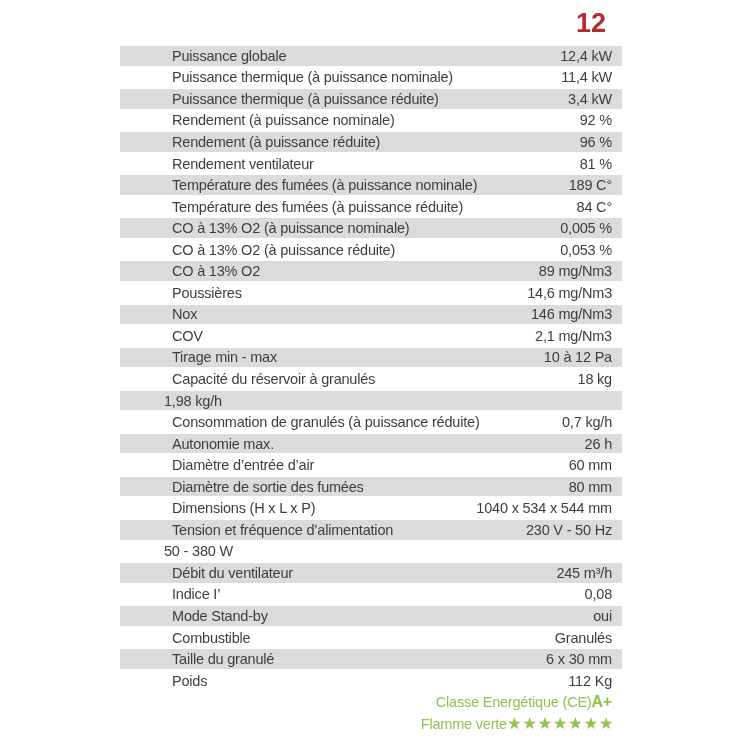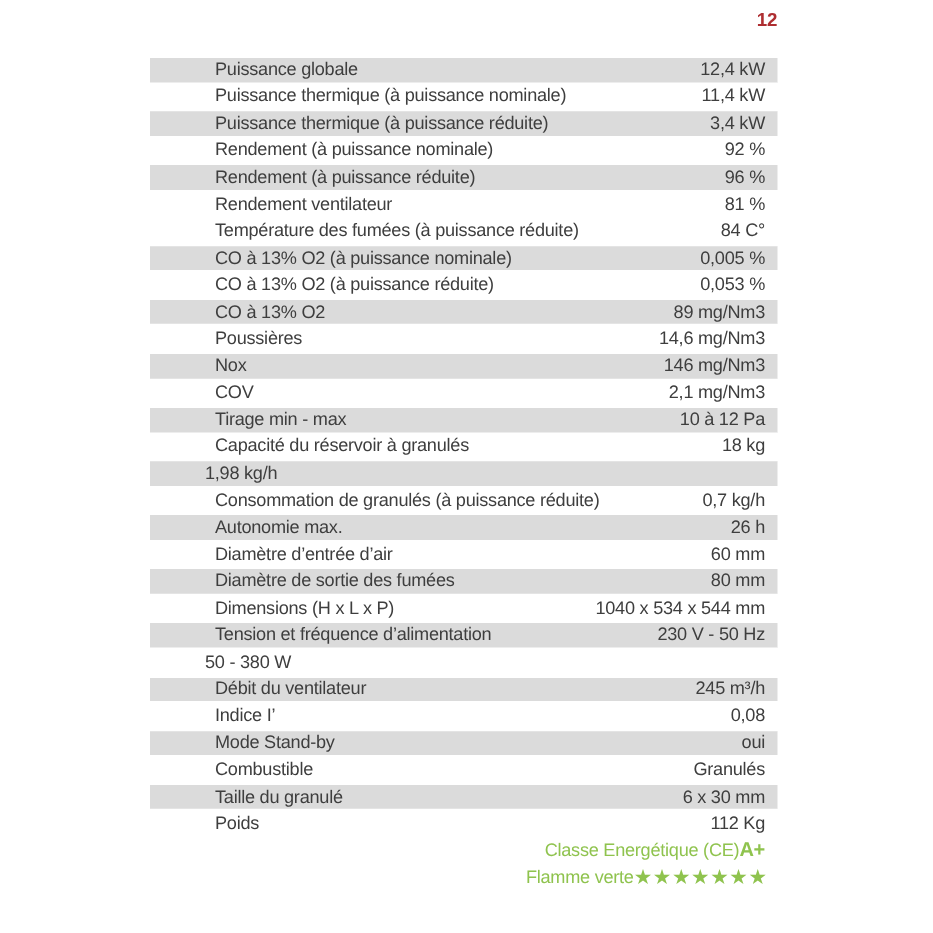--- a/index.html
+++ b/index.html
@@ -16,22 +16,22 @@
     overflow: hidden;
   }
   .sheet {
     position: relative;
     width: 746px; height: 746px;
     background: #ffffff;
   }
   .page-number {
     position: absolute;
     top: 8px;
-    right: 124px;
-    font-size: 15px;
+    right: 140px;
+    font-size: 27px;
     font-weight: bold;
     color: var(--red);
     letter-spacing: 0px;
   }
   .spec-table {
     position: absolute;
     left: 120px;
     top: 45px;
     width: 502px;
     display: flex;
@@ -93,20 +93,24 @@
     <span class="value">92 %</span>
   </div>
       <div class="row shaded">
     <span class="label">Rendement (à puissance réduite)</span>
     <span class="value">96 %</span>
   </div>
       <div class="row">
     <span class="label">Rendement ventilateur</span>
     <span class="value">81 %</span>
   </div>
+      <div class="row shaded">
+    <span class="label">Température des fumées (à puissance nominale)</span>
+    <span class="value">189 C°</span>
+  </div>
       <div class="row">
     <span class="label">Température des fumées (à puissance réduite)</span>
     <span class="value">84 C°</span>
   </div>
       <div class="row shaded">
     <span class="label">CO à 13% O2 (à puissance nominale)</span>
     <span class="value">0,005 %</span>
   </div>
       <div class="row">
     <span class="label">CO à 13% O2 (à puissance réduite)</span>

